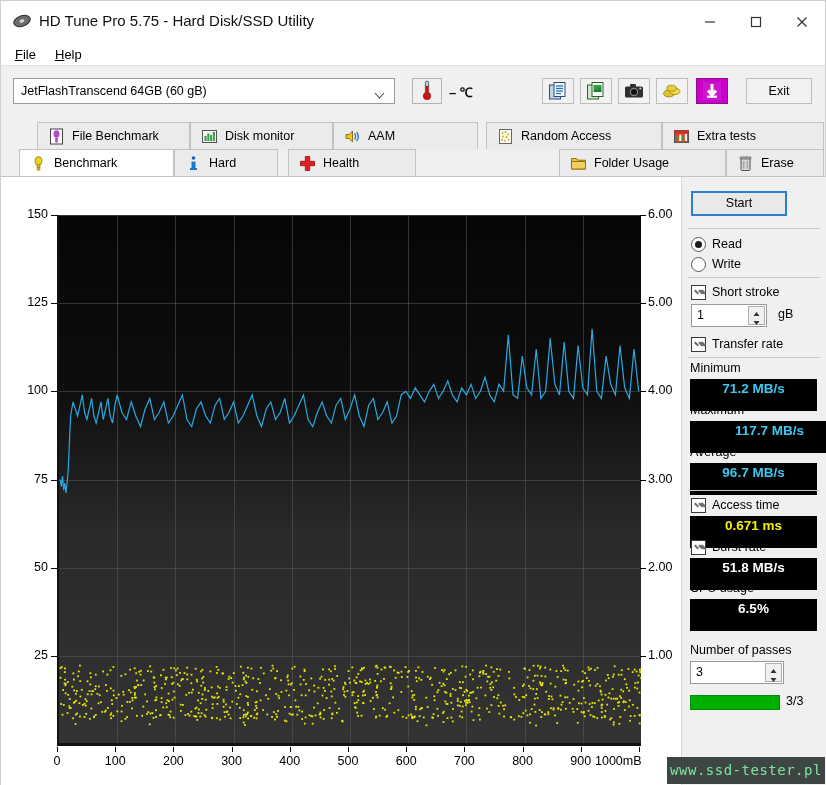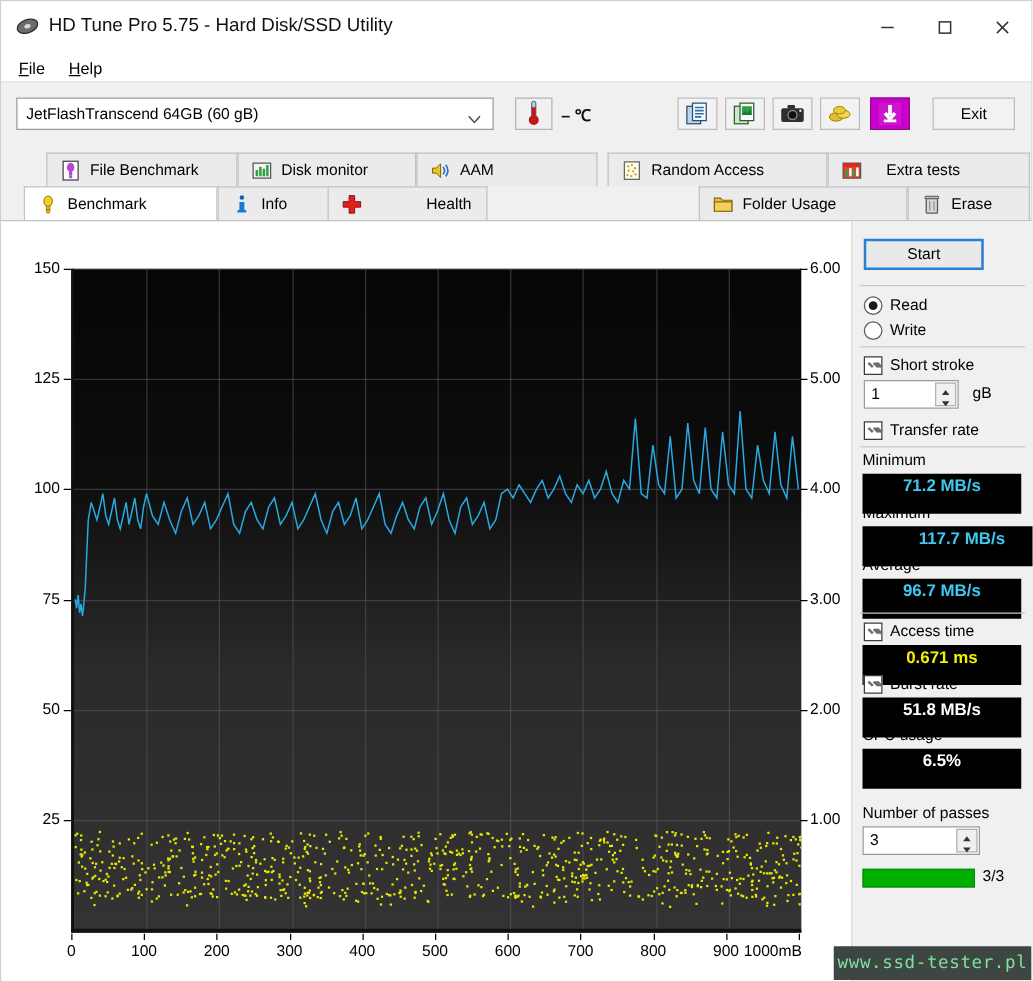--- a/index.html
+++ b/index.html
@@ -273,21 +273,21 @@
             <circle cx="11" cy="6.5" r=".9" fill="#c8a800"></circle>
               <circle cx="6" cy="8.5" r=".9" fill="#c8a800"></circle>
             <circle cx="9.5" cy="9" r=".9" fill="#c8a800"></circle>
               <circle cx="5" cy="12" r=".9" fill="#c8a800"></circle>
             <circle cx="11.5" cy="11.5" r=".9" fill="#c8a800"></circle>
               <circle cx="8" cy="12.8" r=".9" fill="#c8a800"></circle>
           </svg>
         </span>
         <span class="tlabel">Random Access</span>
       </div>
-      <div class="tab" style="left:661px;width:162px;gap:12px;">
+      <div class="tab" style="left:661px;width:162px;">
         <span class="ticon">
           <svg width="17" height="17" viewBox="0 0 17 17">
             <rect x="1.5" y="2.5" width="14" height="12" fill="#e8402a" stroke="#555" stroke-width="1"></rect>
             <rect x="1.5" y="2.5" width="14" height="3" fill="#d03020"></rect>
             <rect x="3.5" y="8" width="2" height="5" fill="#2f9e44"></rect>
             <rect x="6.3" y="6.5" width="2" height="6.5" fill="#fff"></rect>
             <rect x="9.1" y="8" width="2" height="5" fill="#2f9e44"></rect>
             <rect x="11.9" y="6" width="2" height="7" fill="#fff"></rect>
           </svg>
         </span>
@@ -306,23 +306,23 @@
         </span>
         <span class="tlabel">Benchmark</span>
       </div>
       <div class="tab" style="left:173px;width:104px;">
         <span class="ticon">
           <svg width="17" height="17" viewBox="0 0 17 17">
             <circle cx="8.5" cy="3" r="1.8" fill="#1060c0"></circle>
             <path d="M6.5 6.5 L10.5 6.5 L10.5 13 L12 13 L12 15 L5 15 L5 13 L6.5 13 Z" fill="#1878d8"></path>
           </svg>
         </span>
-        <span class="tlabel">Info</span>
-      </div>
-      <div class="tab" style="left:261px;width:128px;gap:44px;">
+        <span class="tlabel">Hard</span>
+      </div>
+      <div class="tab" style="left:287px;width:128px;">
         <span class="ticon">
           <svg width="17" height="17" viewBox="0 0 17 17">
             <path d="M6.3 1.5 H10.7 V6.3 H15.5 V10.7 H10.7 V15.5 H6.3 V10.7 H1.5 V6.3 H6.3 Z" fill="#e02020" stroke="#901010" stroke-width=".8"></path>
           </svg>
         </span>
         <span class="tlabel">Health</span>
       </div>
       <div class="tab" style="left:558px;width:167px;">
         <span class="ticon">
           <svg width="17" height="17" viewBox="0 0 17 17">

